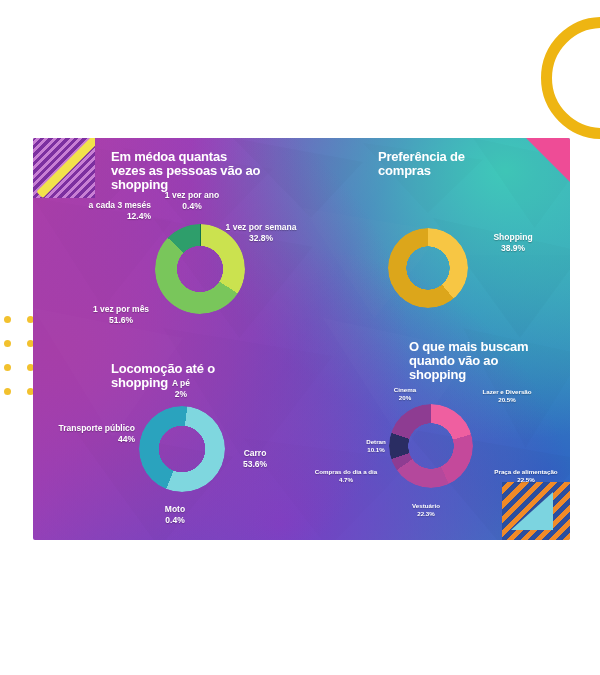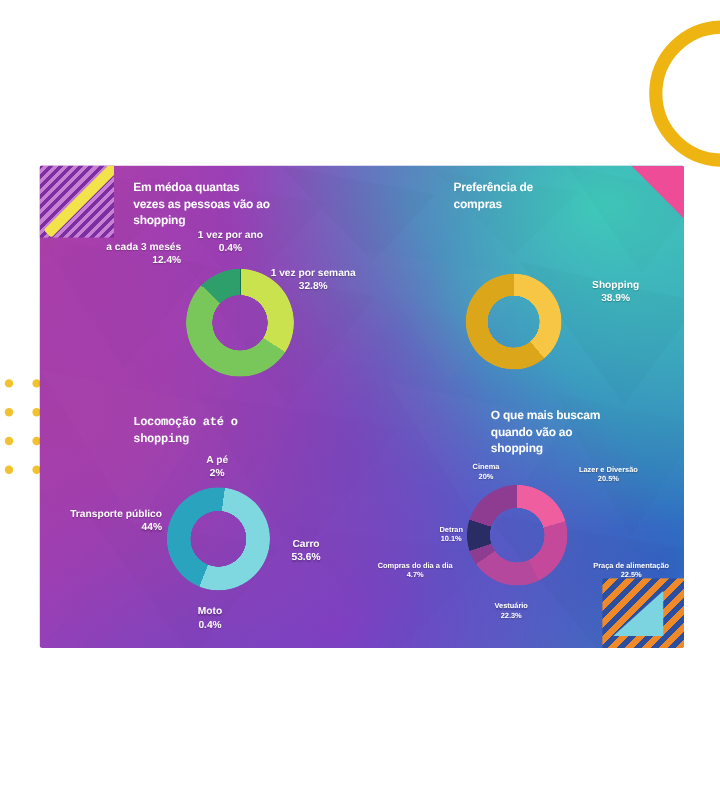--- a/index.html
+++ b/index.html
@@ -53,21 +53,21 @@
     background:repeating-linear-gradient(-45deg,#F08A28 0 5px,#2C4E9E 5px 10px);
   }
   .orange-tri-box .cyan-tri{
     position:absolute;left:9px;top:10px;width:42px;height:38px;
     background:#7CD4E0;clip-path:polygon(100% 0,100% 100%,0 100%);
   }
 
   
   .chart-block{position:absolute;}
   .chart-title{
-    color:#fff;font-weight:bold;font-size:10px;line-height:14px;
+    color:#fff;font-weight:bold;font-size:13px;line-height:14px;
     letter-spacing:-.2px;margin:0;
   }
   .donut-wrap{position:absolute;}
   .donut{position:absolute;border-radius:50%;}
   .lbl{
     position:absolute;color:#fff;text-align:center;line-height:11px;
     text-shadow:0 1px 1px rgba(0,0,0,.25);
   }
   .lbl .t{display:block;font-weight:bold;}
   .lbl .v{display:block;font-weight:bold;}
@@ -139,36 +139,40 @@
     <span class="v">12.4%</span>
   </div>
   <div class="lbl big" style="left:116px;top:52px;width:86px;text-align:center;">
     <span class="t">1 vez por ano</span>
     <span class="v">0.4%</span>
   </div>
   <div class="lbl big" style="left:178px;top:84px;width:100px;">
     <span class="t">1 vez por semana</span>
     <span class="v">32.8%</span>
   </div>
+  <div class="lbl big" style="left:38px;top:166px;width:100px;">
+    <span class="t">1 vez por mês</span>
+    <span class="v">51.6%</span>
+  </div>
 
   <div class="chart-block" style="left:345px;top:12px;width:150px;">
     <div class="chart-title">
       <span>Preferência de</span><br>
       <span>compras</span>
     </div>
   </div>
   <div class="donut-wrap" style="left:355px;top:90px;width:80px;height:80px;">
     <div class="donut" id="d2" style="inset: 0px; background: conic-gradient(rgb(247, 198, 68) 0deg, rgb(247, 198, 68) 140.04deg, rgb(220, 166, 27) 140.04deg, rgb(220, 166, 27) 360deg); mask-image: radial-gradient(circle, transparent 38%, rgb(0, 0, 0) 38.5%);"></div>
   </div>
   <div class="lbl big" style="left:440px;top:94px;width:80px;">
     <span class="t">Shopping</span>
     <span class="v">38.9%</span>
   </div>
 
-  <div class="chart-block" style="left:78px;top:208px;width:150px;font-family:Liberation Mono, monospace;">
+  <div class="chart-block" style="left:78px;top:224px;width:150px;">
     <div class="chart-title">
       <span>Locomoção até o</span><br>
       <span>shopping</span>
     </div>
   </div>
   <div class="donut-wrap" style="left:106px;top:268px;width:86px;height:86px;">
     <div class="donut" id="d3" style="inset: 0px; background: conic-gradient(rgb(42, 163, 190) 0deg, rgb(42, 163, 190) 7.2deg, rgb(127, 215, 223) 7.2deg, rgb(127, 215, 223) 200.16deg, rgb(127, 215, 223) 200.16deg, rgb(127, 215, 223) 201.6deg, rgb(42, 163, 190) 201.6deg, rgb(42, 163, 190) 360deg); mask-image: radial-gradient(circle, transparent 38%, rgb(0, 0, 0) 38.5%);"></div>
   </div>
   <div class="lbl big" style="left:118px;top:240px;width:60px;">
     <span class="t">A pé</span>

